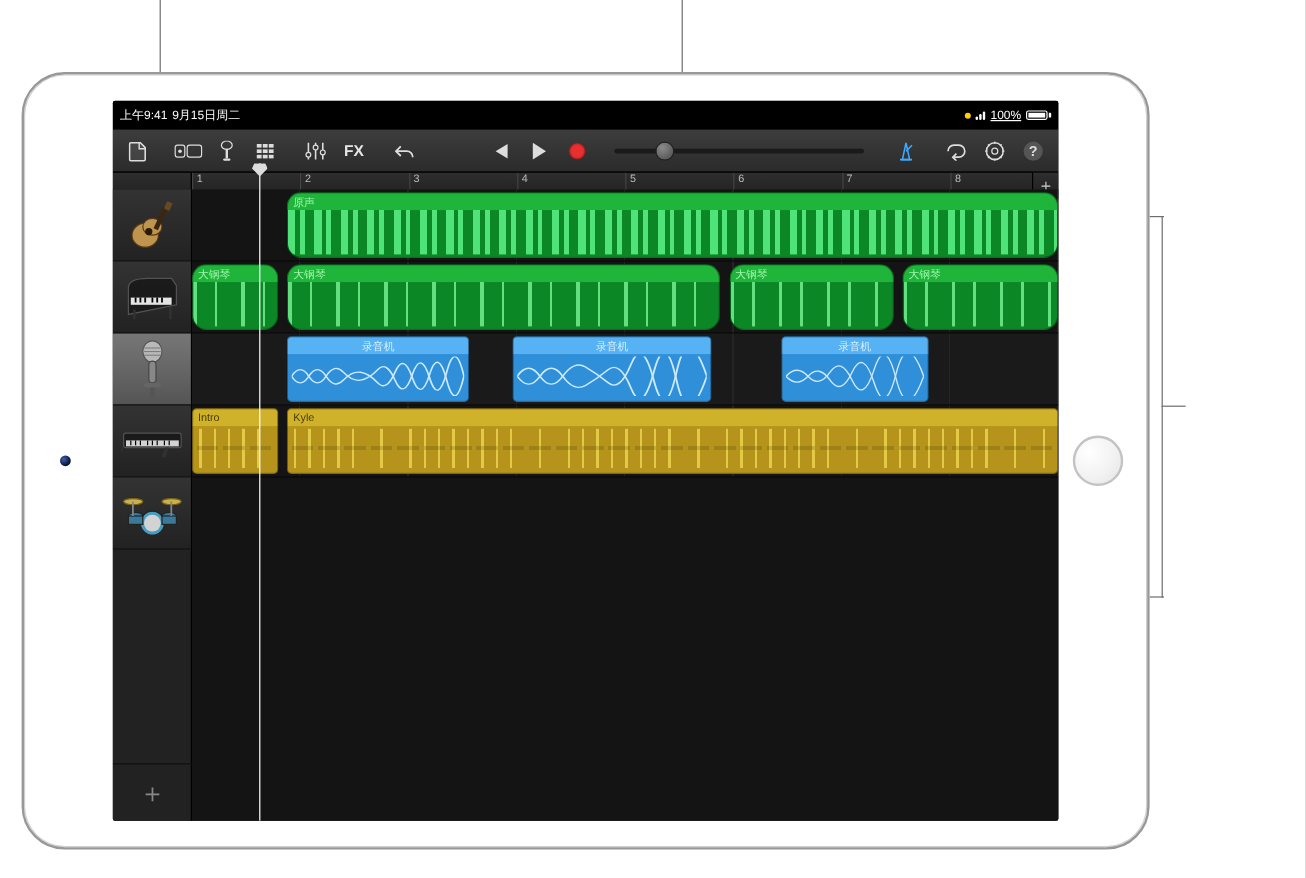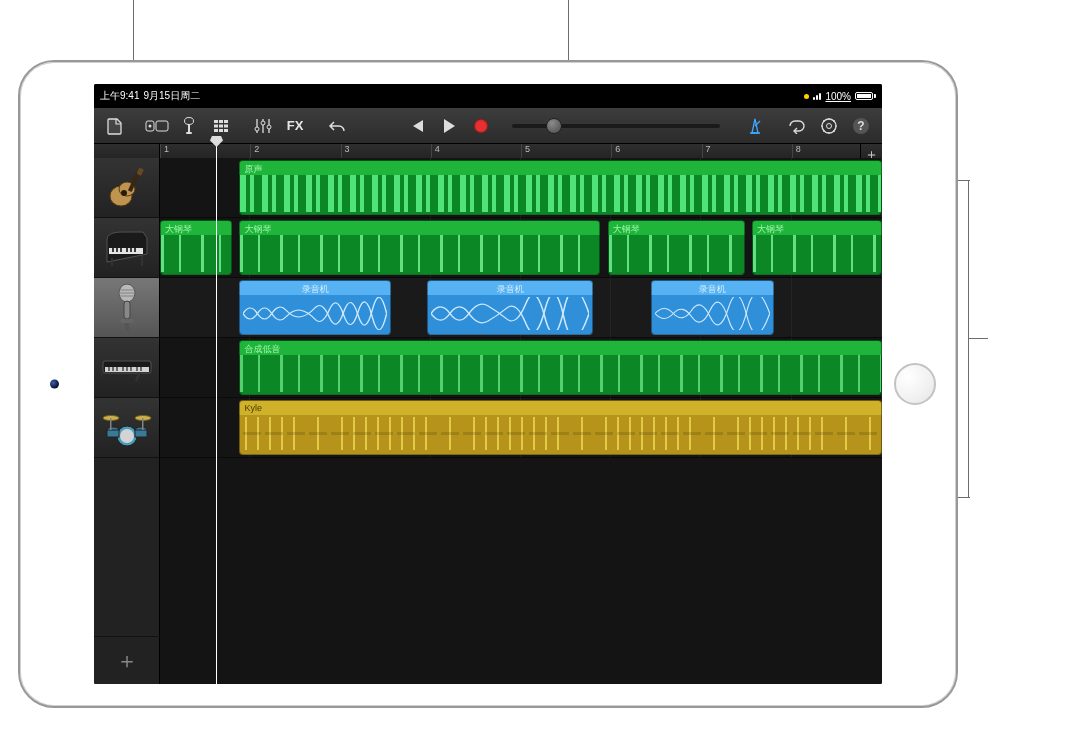--- a/index.html
+++ b/index.html
@@ -231,20 +231,21 @@
     overflow:hidden;
     color:#064012;
     font-size:9px;
     padding:2px 4px;
     border:1px solid rgba(0,0,0,.4);
   }
   .region .label{position:relative;z-index:2;}
   .region-green{
     background: linear-gradient(#1fb53b 0 14px, #0c8726 14px 100%);
     color:#0a3b13;
+    border-radius:12px;
   }
   .region-green .label{color:#9ff5a9;}
   .region-blue{
     background: linear-gradient(#57b2f3 0 14px, #2f8fd9 14px 100%);
     text-align: center;
   }
   .region-blue .label{color:#d6eeff;}
   .region-yellow{
     background: linear-gradient(#cfb12a 0 14px, #b6941b 14px 100%);
   }
@@ -561,28 +562,26 @@
           </div>
           <div class="region region-blue" style="left:68%;width:17%;">
             <span class="label">录音机</span>
             <div class="wave"><svg viewBox="0 0 100 30" preserveAspectRatio="none">
                   <path d="M0 15 Q8 6 16 15 T32 12 T48 18 T64 10 T80 17 T100 15" stroke="#cde9ff" stroke-width="1" fill="none"></path>
                   <path d="M0 15 Q8 24 16 15 T32 18 T48 12 T64 20 T80 13 T100 15" stroke="#cde9ff" stroke-width="1" fill="none"></path>
                 </svg></div>
           </div>
         </div>
 
+
         <div class="lane">
-          <div class="region region-green" style="left:11%;width:89%;">
-            <span class="label">合成低音</span>
-            <div class="midi-sparse" style="opacity:.7;"></div>
-          </div>
-        </div>
-
-        <div class="lane">
+          <div class="region region-yellow" style="left:0%;width:10%;">
+            <span class="label">Intro</span>
+            <div class="drummer-pattern"></div>
+          </div>
           <div class="region region-yellow" style="left:11%;width:89%;">
             <span class="label">Kyle</span>
             <div class="drummer-pattern"></div>
           </div>
         </div>
 
       </div>
 
       <div class="add-track">＋</div>
     </div>

